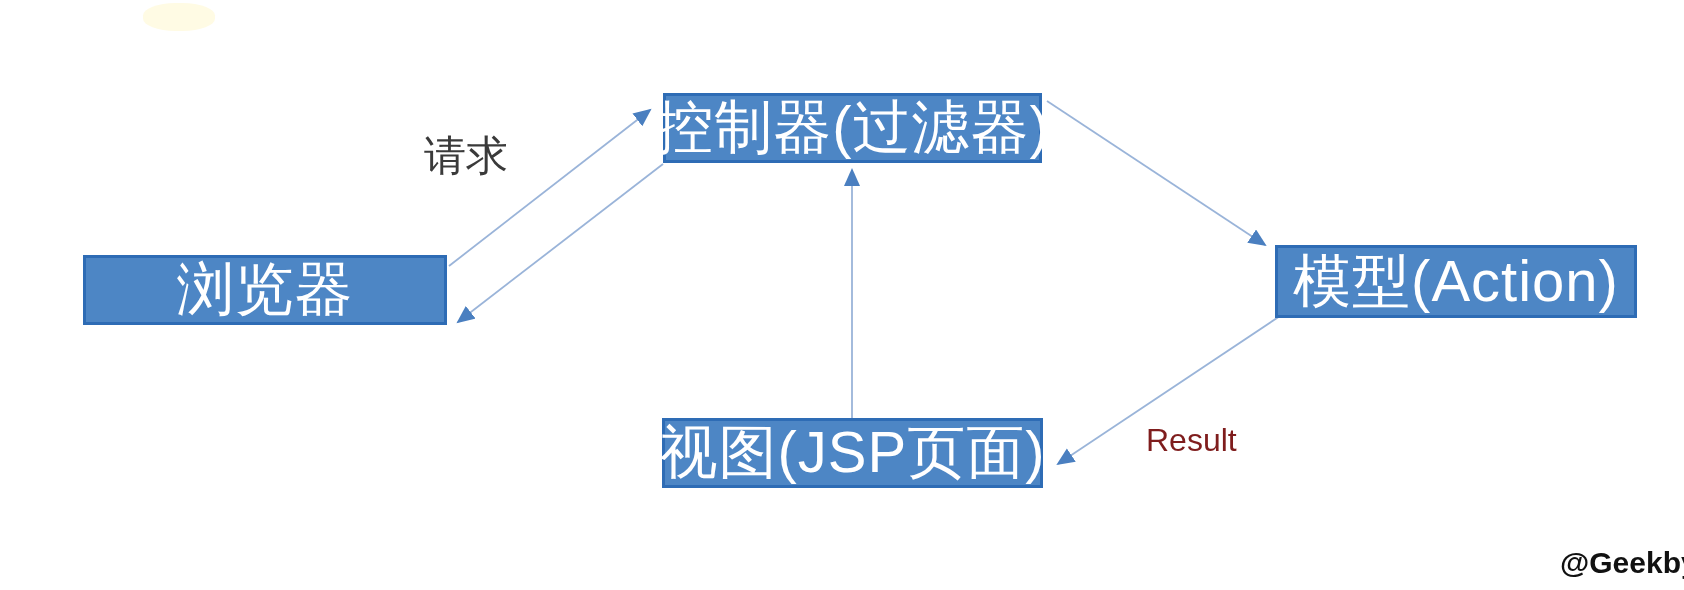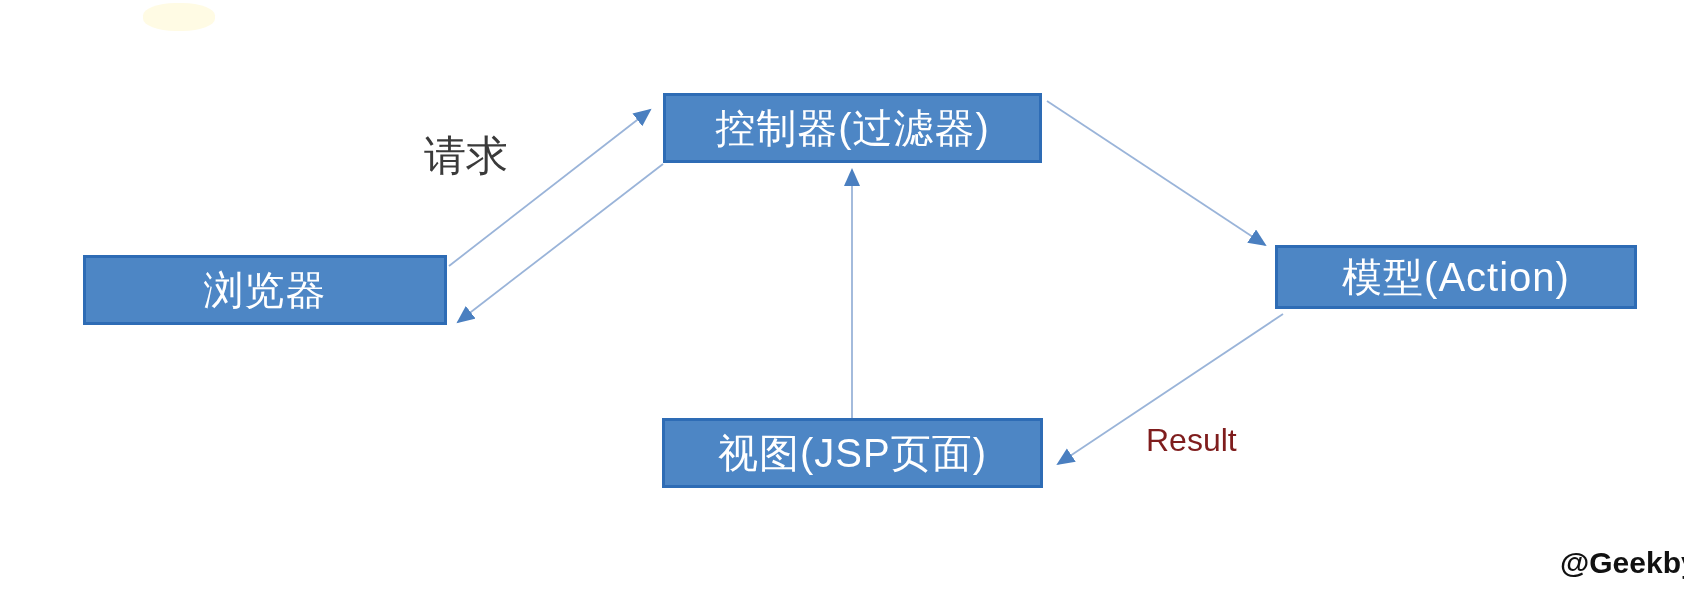--- a/index.html
+++ b/index.html
@@ -38,27 +38,27 @@
   }
   .node {
     position: absolute;
     background: var(--node-fill);
     border: 3px solid var(--node-border);
     box-sizing: border-box;
     color: var(--node-text);
     display: flex;
     align-items: center;
     justify-content: center;
-    font-size: 40px;
+    font-size: 58px;
     letter-spacing: 1px;
     white-space: nowrap;
   }
   .node-browser    { left: 83px;   top: 255px; width: 364px; height: 70px; font-family: Liberation Mono, monospace; }
   .node-controller { left: 663px;  top: 93px;  width: 379px; height: 70px; }
-  .node-model      { left: 1275px; top: 245px; width: 362px; height: 64px; }
+  .node-model      { left: 1275px; top: 245px; width: 362px; height: 73px; }
   .node-view       { left: 662px;  top: 418px; width: 381px; height: 70px; }
   .edge-label {
     position: absolute;
     color: var(--label-text);
     white-space: nowrap;
   }
   .label-request { left: 424px; top: 128px; font-size: 42px; }
   .label-result  { left: 1146px; top: 422px; font-size: 32px; color: #7f1d1d; }
   .watermark {
     position: absolute;

